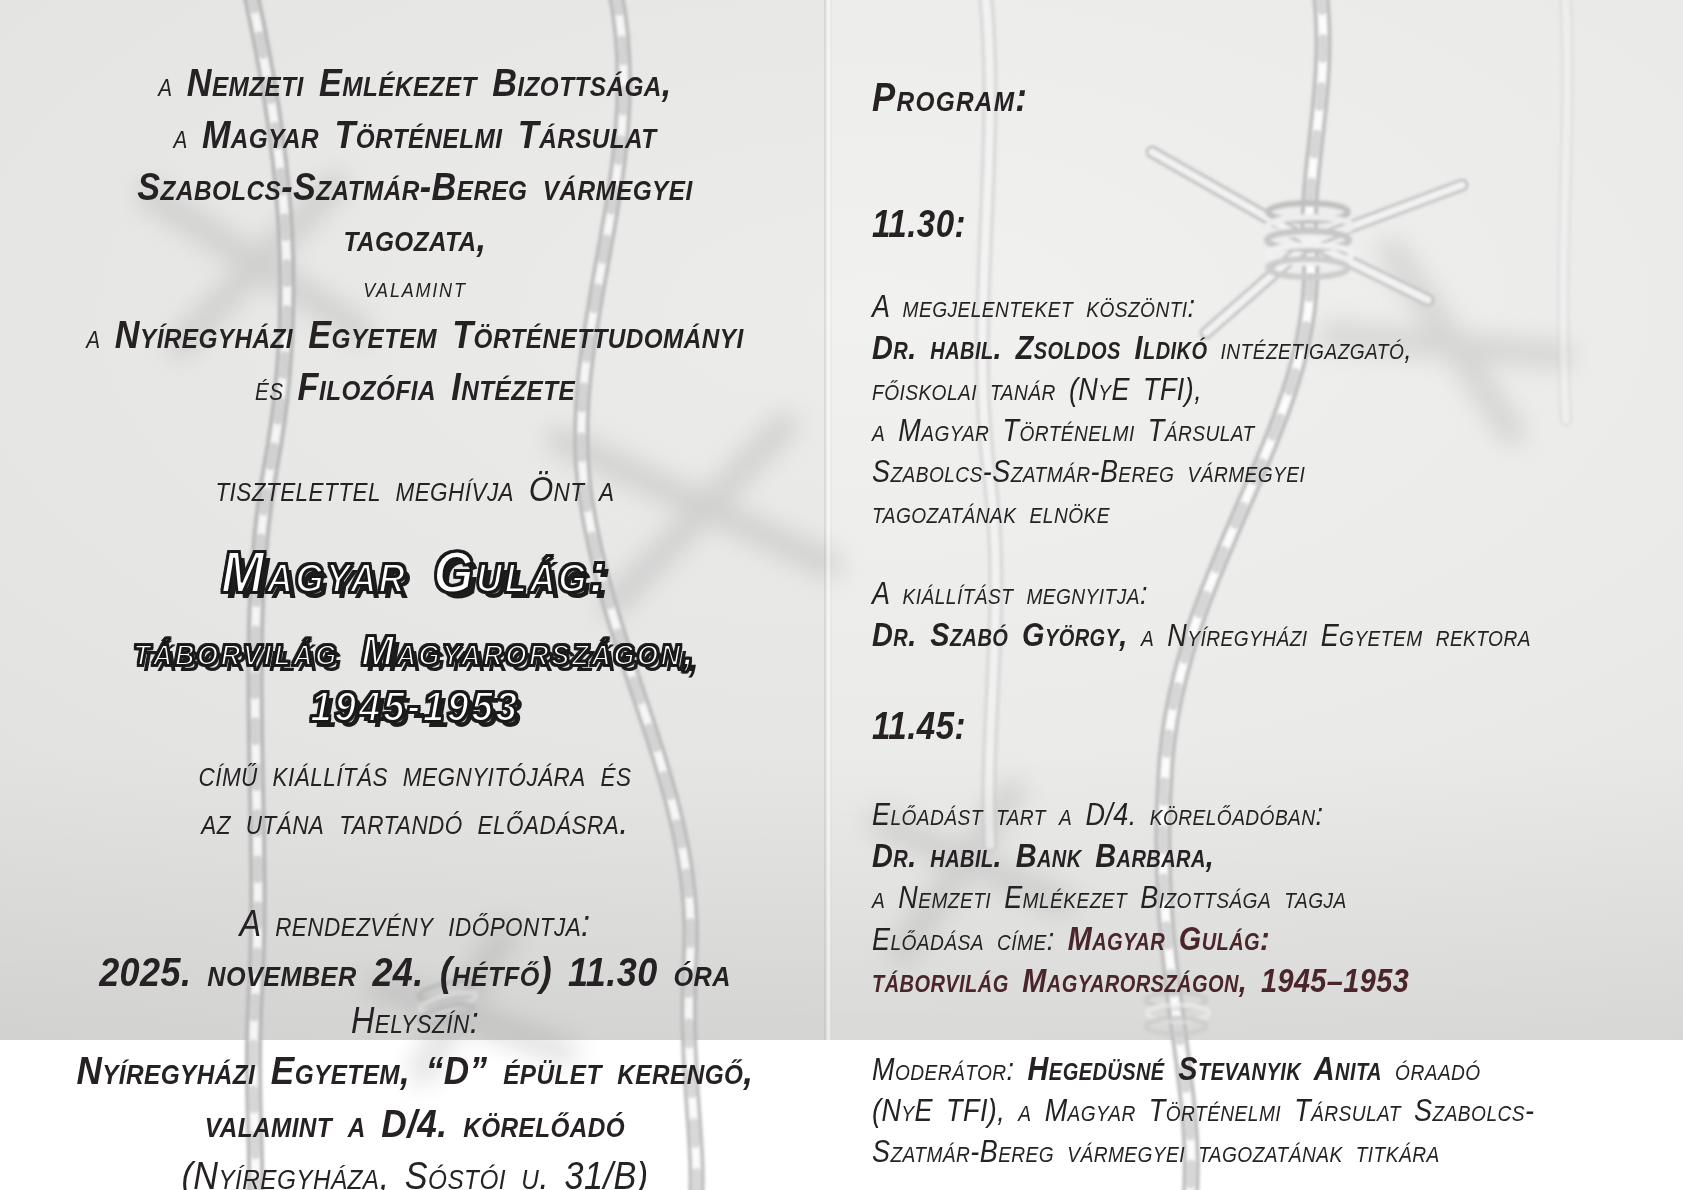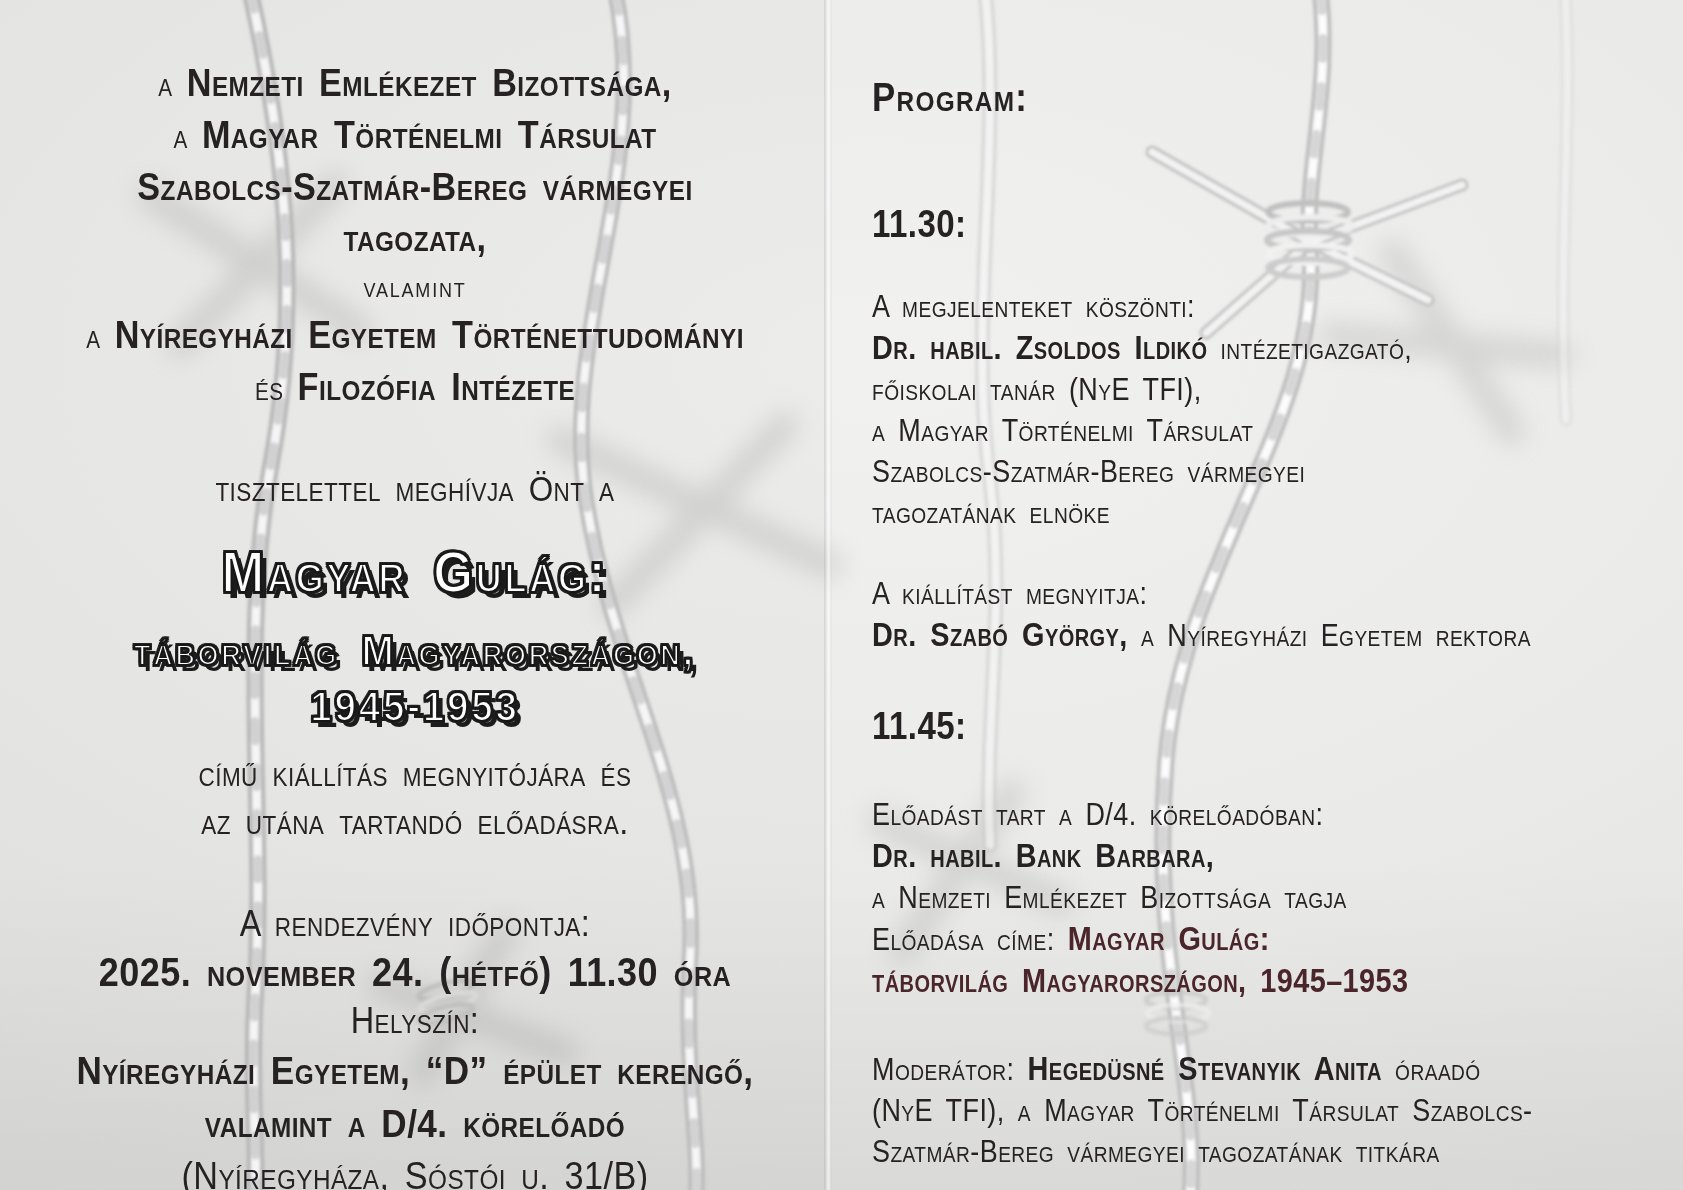--- a/index.html
+++ b/index.html
@@ -2,24 +2,25 @@
 <html lang="hu"><head>
 <meta charset="utf-8">
 <style>
   html,body{margin:0;padding:0;}
   body{
     width:1683px;height:1190px;overflow:hidden;
     font-family:"Liberation Sans",sans-serif;
     color:#262223;
   }
   .sheet{
-    position:absolute;inset:0;width:1683px;height:1190px;
+    position:absolute;inset:0;width:1683px;height:1040px;
     background:
       linear-gradient(to bottom, rgba(0,0,0,0) 72%, rgba(0,0,0,0.05) 100%),
       radial-gradient(130% 105% at 52% 30%, #f1f1f0 0%, #eaeae9 45%, #e2e2e1 78%, #d7d7d6 100%);
+    font-style: italic;
   }
   .shade-left{position:absolute;left:0;top:0;bottom:0;width:826px;background:rgba(0,0,0,0.02);}
   .fold{position:absolute;left:824px;top:0;bottom:0;width:8px;
     background:linear-gradient(to right, rgba(110,110,110,0.18), rgba(255,255,255,0.6) 55%, rgba(150,150,150,0.10));}
   #bg{position:absolute;left:0;top:0;}
 
   .sc{font-variant:small-caps;}
   .col{position:absolute;letter-spacing:0.5px;word-spacing:6px;}
   .left-col{left:28px;top:58px;width:774px;text-align:center;transform:scaleX(0.9);transform-origin:50% 0;}
   .right-col{left:872px;top:74px;width:880px;text-align:left;transform:scaleX(0.87);transform-origin:0 0;}

